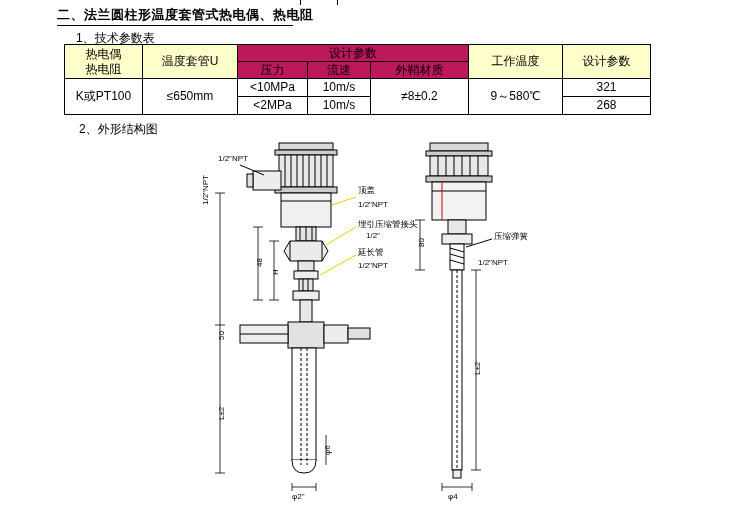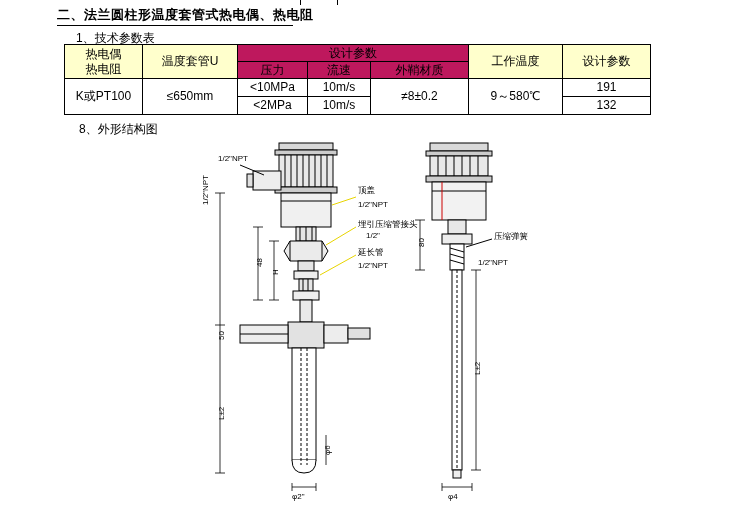--- a/index.html
+++ b/index.html
@@ -158,31 +158,31 @@
       <td class="hdr">流速</td>
       <td class="hdr">外鞘材质</td>
     </tr>
     <tr>
       <td class="cell" rowspan="2">K或PT100</td>
       <td class="cell" rowspan="2">≤650mm</td>
       <td class="cell">&lt;10MPa</td>
       <td class="cell">10m/s</td>
       <td class="cell" rowspan="2">≠8±0.2</td>
       <td class="cell" rowspan="2">9～580℃</td>
-      <td class="cell">191</td>
+      <td class="cell">321</td>
     </tr>
     <tr>
       <td class="cell">&lt;2MPa</td>
       <td class="cell">10m/s</td>
-      <td class="cell">132</td>
+      <td class="cell">268</td>
     </tr>
   </tbody>
     </table>
 
-  <div class="sub-label-2">8、外形结构图</div>
+  <div class="sub-label-2">2、外形结构图</div>
 
   <div class="drawing">
     <svg width="420" height="380" viewBox="0 0 420 380" xmlns="http://www.w3.org/2000/svg">
       <g stroke="#000000" fill="none" stroke-width="1">
 
         <rect x="99" y="8" width="54" height="7" fill="#d9d9d9"></rect>
         <rect x="95" y="15" width="62" height="5" fill="#cccccc"></rect>
         <rect x="99" y="20" width="54" height="32" fill="#e8e8e8"></rect>
         <line x1="105" y1="20" x2="105" y2="52"></line>
         <line x1="111" y1="20" x2="111" y2="52"></line>

